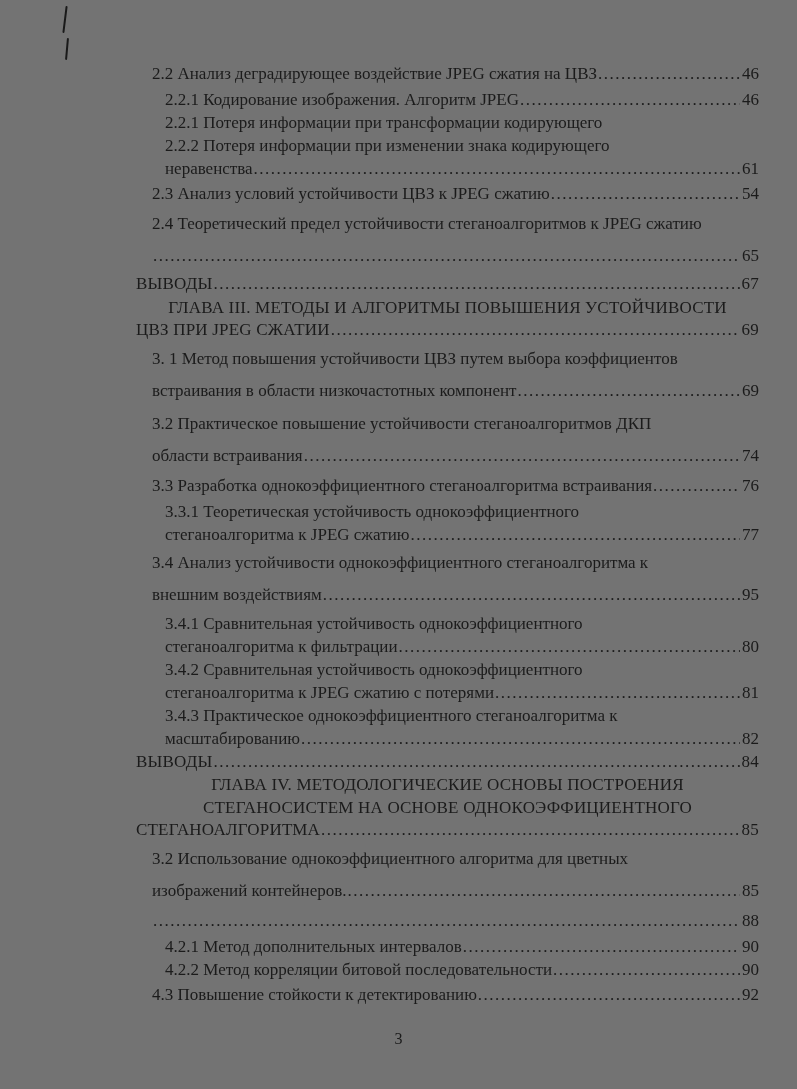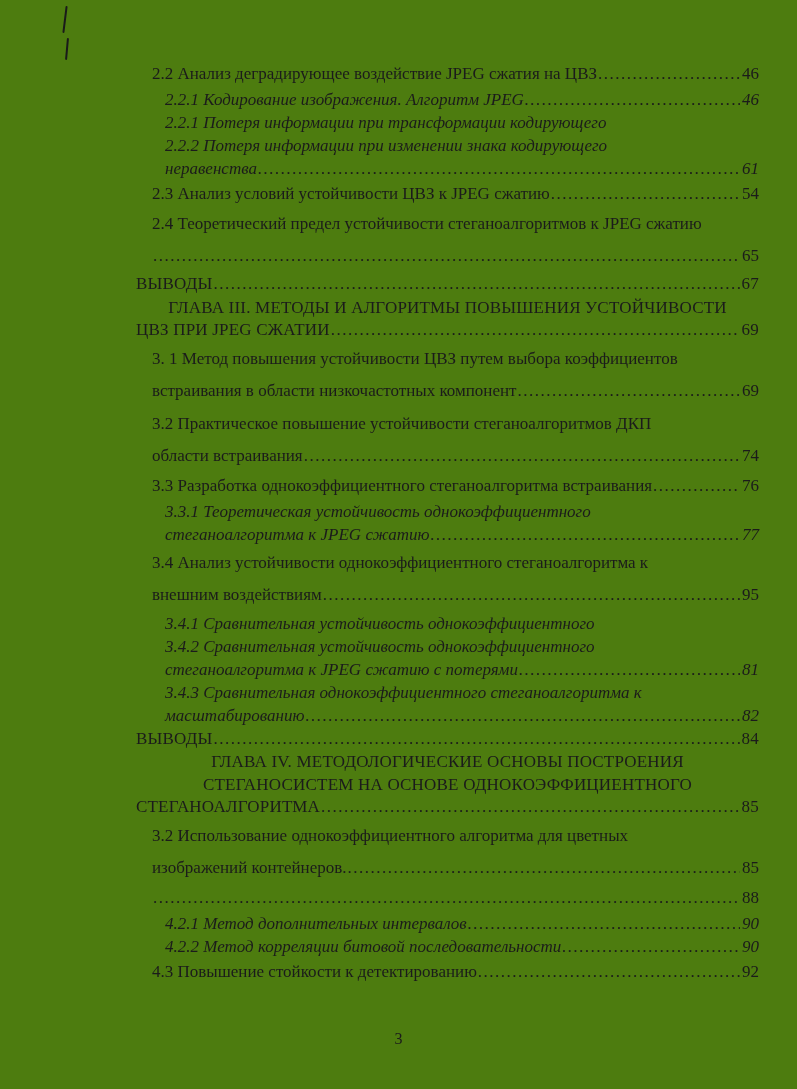--- a/index.html
+++ b/index.html
@@ -11,21 +11,21 @@
     height: 1089px;
     background: #fcfcfa;
     overflow: hidden;
     font-family: "Liberation Serif", "DejaVu Serif", serif;
     color: #1b1b1b;
   }
   .page {
     position: relative;
     width: 797px;
     height: 1089px;
-    background: #4d7c0f;
+    background: #737373;
   }
   
   .pen-mark {
     position: absolute;
     width: 2px;
     background: #1a1a1a;
     border-radius: 2px;
   }
   .pen-mark-1 { left: 64px; top: 6px;  height: 27px; transform: rotate(7deg); }
   .pen-mark-2 { left: 66px; top: 38px; height: 22px; transform: rotate(5deg); }
@@ -33,21 +33,21 @@
   .toc {
     position: absolute;
     left: 136px;
     top: 60px;
     width: 623px;
     font-size: 17px;
   }
   .entry { color: #1b1b1b; }
   .entry.l1      { padding-left: 16px; line-height: 24px; margin: 2px 0; }
   .entry.l1w     { padding-left: 16px; line-height: 32px; margin: 1px 0; }
-  .entry.sub     { padding-left: 29px; line-height: 23px; font-style: italic; }
+  .entry.sub     { padding-left: 29px; line-height: 23px; }
   .entry.chapter { padding-left: 0;    line-height: 22.5px; margin: 1px 0; letter-spacing: 0.2px; text-align: center; }
 
   .tline  { white-space: nowrap; }
   .leader { display: flex; align-items: baseline; }
   .leader .txt { white-space: nowrap; }
   .leader .dots {
     flex: 1;
     overflow: hidden;
     white-space: nowrap;
     margin: 0 1px;
@@ -166,31 +166,36 @@
       <div class="entry l1w">
         <div class="tline">3.4 Анализ устойчивости однокоэффициентного стеганоалгоритма к</div>
         <div class="leader">
           <span class="txt">внешним воздействиям</span>
           <span class="dots"></span>
           <span class="pg">95</span>
         </div>
       </div>
       <div class="entry sub">
         <div class="tline">3.4.1 Сравнительная устойчивость однокоэффициентного</div>
+        <div class="leader">
+          <span class="txt">стеганоалгоритма к фильтрации</span>
+          <span class="dots"></span>
+          <span class="pg">80</span>
+        </div>
       </div>
       <div class="entry sub">
         <div class="tline">3.4.2 Сравнительная устойчивость однокоэффициентного</div>
         <div class="leader">
           <span class="txt">стеганоалгоритма к JPEG сжатию с потерями</span>
           <span class="dots"></span>
           <span class="pg">81</span>
         </div>
       </div>
       <div class="entry sub">
-        <div class="tline">3.4.3 Сравнительная однокоэффициентного стеганоалгоритма к</div>
+        <div class="tline">3.4.3 Практическое однокоэффициентного стеганоалгоритма к</div>
         <div class="leader">
           <span class="txt">масштабированию</span>
           <span class="dots"></span>
           <span class="pg">82</span>
         </div>
       </div>
       <div class="entry chapter">
         <div class="leader">
           <span class="txt">ВЫВОДЫ</span>
           <span class="dots"></span>

